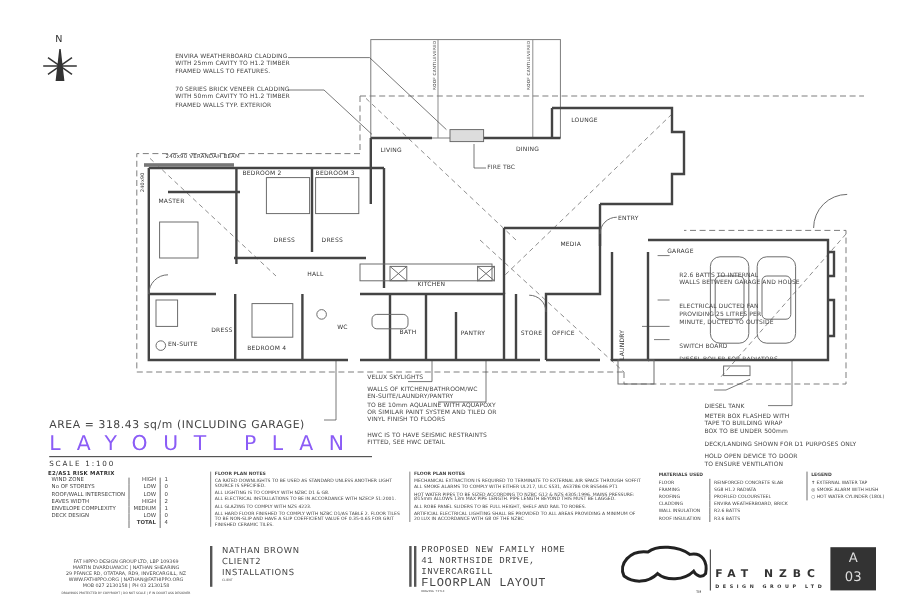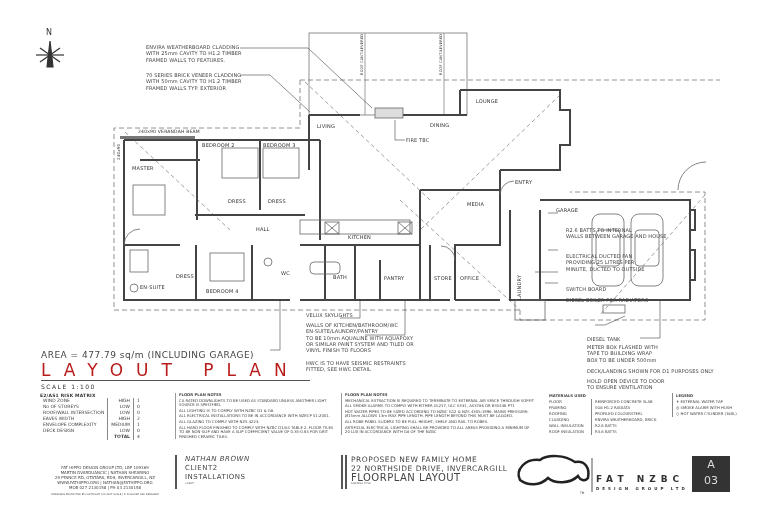--- a/index.html
+++ b/index.html
@@ -2,21 +2,21 @@
 <html><head>
 <meta charset="utf-8">
 <style>
   html,body{margin:0;padding:0;background:#fff;}
   body{width:768px;height:512px;position:relative;overflow:hidden;font-family:"DejaVu Sans",sans-serif;color:#333;}
   .abs{position:absolute;}
   .note{font-size:5px;line-height:6.3px;color:#444;white-space:pre-line;letter-spacing:.1px;}
   .lbl{font-size:5px;color:#333;white-space:nowrap;letter-spacing:.2px;}
   svg{position:absolute;left:0;top:0;}
   .big{font-size:9px;color:#444;letter-spacing:.5px;}
-  .title{font-size:17px;letter-spacing:13px;color:#b91c1c;}
+  .title{font-size:17px;letter-spacing:13px;color:#8b5cf6;}
   .tb-proj{font-size:9px;line-height:12px;color:#444;letter-spacing:.5px;}
   .risk td{font-size:4.5px;color:#444;padding:0 3px;line-height:6px;}
   .sheet{background:#333;color:#ddd;text-align:center;}
 </style>
 </head>
 <body>
 
 <svg width="768" height="512" viewBox="0 0 768 512">
   <g fill="none" stroke="#555" stroke-width="0.8">
 
@@ -175,21 +175,21 @@
 <div class="abs note" style="left:306px;top:360px;">HWC IS TO HAVE SEISMIC RESTRAINTS
 FITTED, SEE HWC DETAIL</div>
 <div class="abs note" style="left:587px;top:336px;">DIESEL TANK</div>
 <div class="abs note" style="left:587px;top:344px;">METER BOX FLASHED WITH
 TAPE TO BUILDING WRAP
 BOX TO BE UNDER 500mm</div>
 <div class="abs note" style="left:587px;top:368px;">DECK/LANDING SHOWN FOR D1 PURPOSES ONLY</div>
 <div class="abs note" style="left:587px;top:378px;">HOLD OPEN DEVICE TO DOOR
 TO ENSURE VENTILATION</div>
 
-<div class="abs big" style="left:41px;top:350px;">AREA = 477.79 sq/m (INCLUDING GARAGE)</div>
+<div class="abs big" style="left:41px;top:350px;">AREA = 318.43 sq/m (INCLUDING GARAGE)</div>
 <div class="abs title" style="left:41px;top:360px;border-bottom:1px solid #555;padding-right:10px;">LAYOUT PLAN</div>
 <div class="abs lbl" style="left:41px;top:383px;font-size:6px;letter-spacing:1.5px;">SCALE 1:100</div>
 
 <div class="abs" style="left:40px;top:393px;">
   <div class="lbl" style="font-size:4.5px;font-weight:bold;">E2/AS1 RISK MATRIX</div>
   <table class="risk" style="border-collapse:collapse;">
     <tbody>
         <tr>
           <td>WIND ZONE</td>
           <td style="border-left:1px solid #888;text-align:right">HIGH</td>
@@ -241,38 +241,38 @@
 <div class="abs" style="left:175px;top:393px;width:158px;border-left:1px solid #999;padding-left:3px;font-size:3.8px;line-height:4.6px;color:#444;">
   <div style="font-weight:bold;">FLOOR PLAN NOTES</div>
   <div style="margin-top:1px">CA RATED DOWNLIGHTS TO BE USED AS STANDARD UNLESS ANOTHER LIGHT SOURCE IS SPECIFIED.</div>
   <div style="margin-top:1px">ALL LIGHTING IS TO COMPLY WITH NZBC D1 &amp; G8.</div>
   <div style="margin-top:1px">ALL ELECTRICAL INSTALLATIONS TO BE IN ACCORDANCE WITH NZECP 51:2001.</div>
   <div style="margin-top:1px">ALL GLAZING TO COMPLY WITH NZS 4223.</div>
   <div style="margin-top:1px">ALL HARD FLOOR FINISHED TO COMPLY WITH NZBC D1/AS TABLE 2. FLOOR TILES TO BE NON-SLIP AND HAVE A SLIP COEFFICIENT VALUE OF 0.35-0.65 FOR GRIT FINISHED CERAMIC TILES.</div>
 </div>
 
 <div class="abs" style="left:175px;top:455px;height:34px;border-left:2px solid #555;border-right:2px solid #555;width:160px;padding-left:8px;">
-  <div class="tb-proj" style="font-size:7px;line-height:9px;font-style:italic;">NATHAN BROWN</div>
+  <div class="tb-proj" style="font-size:7px;line-height:9px;">NATHAN BROWN</div>
   <div class="tb-proj" style="font-size:7px;line-height:9px;">CLIENT2</div>
   <div class="tb-proj" style="font-size:7px;line-height:9px;">INSTALLATIONS</div>
   <div style="font-size:2.5px;color:#555;">CLIENT</div>
 </div>
 
 <div class="abs" style="left:341px;top:393px;width:190px;border-left:1px solid #999;padding-left:3px;font-size:3.8px;line-height:4.6px;color:#444;">
   <div style="font-weight:bold;">FLOOR PLAN NOTES</div>
   <div style="margin-top:1px">MECHANICAL EXTRACTION IS REQUIRED TO TERMINATE TO EXTERNAL AIR SPACE THROUGH SOFFIT</div>
   <div style="margin-top:1px">ALL SMOKE ALARMS TO COMPLY WITH EITHER UL217, ULC S531, AS3786 OR BS5446 PT1</div>
   <div style="margin-top:1px">HOT WATER PIPES TO BE SIZED ACCORDING TO NZBC G12 &amp; NZS 4305:1996. MAINS PRESSURE: Ø15mm ALLOWS 13m MAX PIPE LENGTH. PIPE LENGTH BEYOND THIS MUST BE LAGGED.</div>
   <div style="margin-top:1px">ALL ROBE PANEL SLIDERS TO BE FULL HEIGHT, SHELF AND RAIL TO ROBES.</div>
   <div style="margin-top:1px">ARTIFICIAL ELECTRICAL LIGHTING SHALL BE PROVIDED TO ALL AREAS PROVIDING A MINIMUM OF 20 LUX IN ACCORDANCE WITH G8 OF THE NZBC</div>
 </div>
 
-<div class="abs" style="left:341px;top:455px;height:34px;border-left:2px solid #555;padding-left:8px;width:160px;">
+<div class="abs" style="left:341px;top:455px;height:34px;border-left:2px solid #555;padding-left:8px;width:160px;font-family:Liberation Mono, monospace;">
   <div class="tb-proj" style="font-size:7.5px;line-height:9px;">PROPOSED NEW FAMILY HOME</div>
-  <div class="tb-proj" style="font-size:7.5px;line-height:9px;">22 NORTHSIDE DRIVE, INVERCARGILL</div>
+  <div class="tb-proj" style="font-size:7.5px;line-height:9px;">41 NORTHSIDE DRIVE, INVERCARGILL</div>
   <div class="tb-proj" style="font-size:10px;line-height:9px;">FLOORPLAN LAYOUT</div>
   <div style="font-size:2.5px;color:#555;">DRAWING TITLE</div>
 </div>
 
 <div class="abs" style="left:549px;top:393px;font-size:3.8px;line-height:6px;color:#444;">
   <div style="font-weight:bold;">MATERIALS USED</div>
   <div style="display:grid;grid-template-columns:42px 80px;">
     <div>FLOOR</div>
       <div style="border-left:1px solid #888;padding-left:3px">REINFORCED CONCRETE SLAB</div>
     <div>FRAMING</div>

